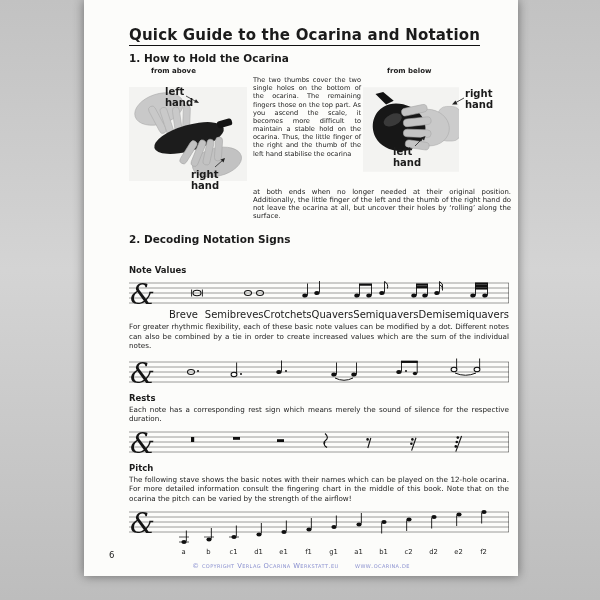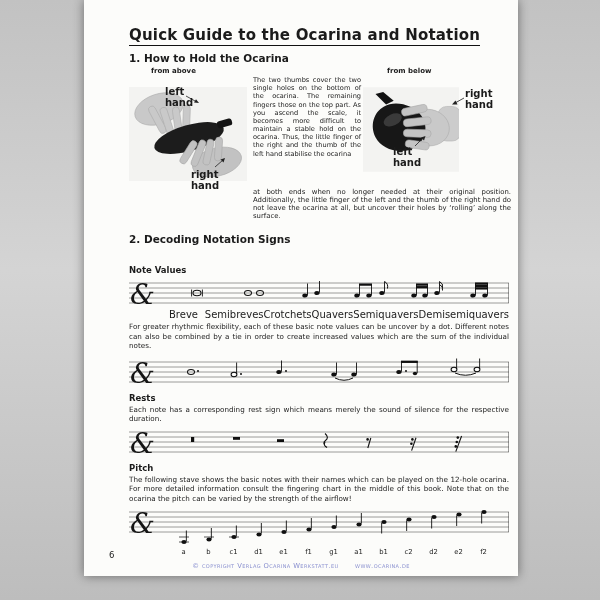--- a/index.html
+++ b/index.html
@@ -201,21 +201,21 @@
       </svg>
       <div class="labels6">
         <span>Breve</span>
         <span>Semibreves</span>
         <span>Crotchets</span>
         <span>Quavers</span>
         <span>Semiquavers</span>
         <span>Demisemiquavers</span>
       </div>
 
-      <p class="body">For greater rhythmic flexibility, each of these basic note values can be uncover by a dot. Different notes can also be combined  by a tie in order to create increased values which are the sum of the individual notes.</p>
+      <p class="body">For greater rhythmic flexibility, each of these basic note values can be modified by a dot. Different notes can also be combined  by a tie in order to create increased values which are the sum of the individual notes.</p>
 
       <svg class="staff" viewBox="0 0 380 30" style="margin-top:6px">
         <g class="slines">
           <line x1="0" y1="5" x2="380" y2="5"></line>
             <line x1="0" y1="10" x2="380" y2="10"></line>
           <line x1="0" y1="15" x2="380" y2="15"></line>
             <line x1="0" y1="20" x2="380" y2="20"></line>
           <line x1="0" y1="25" x2="380" y2="25"></line>
             <line x1="379.5" y1="5" x2="379.5" y2="25"></line>
         </g>

